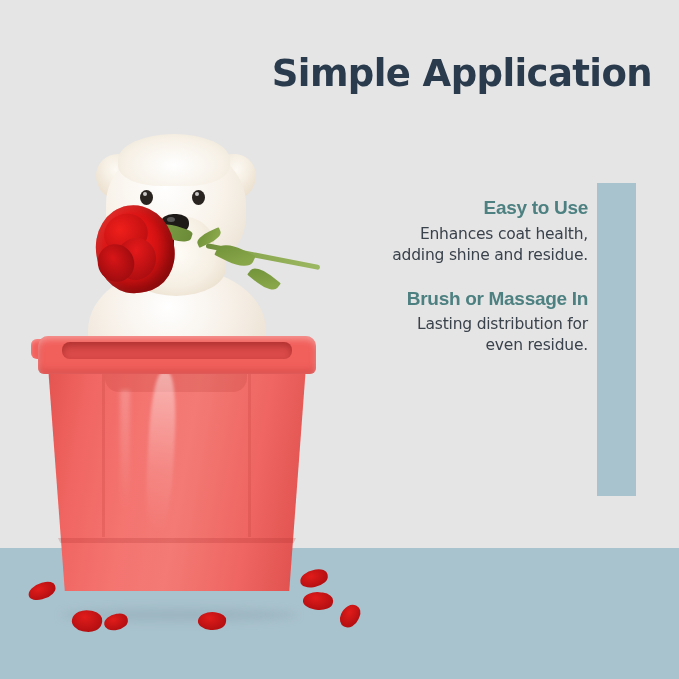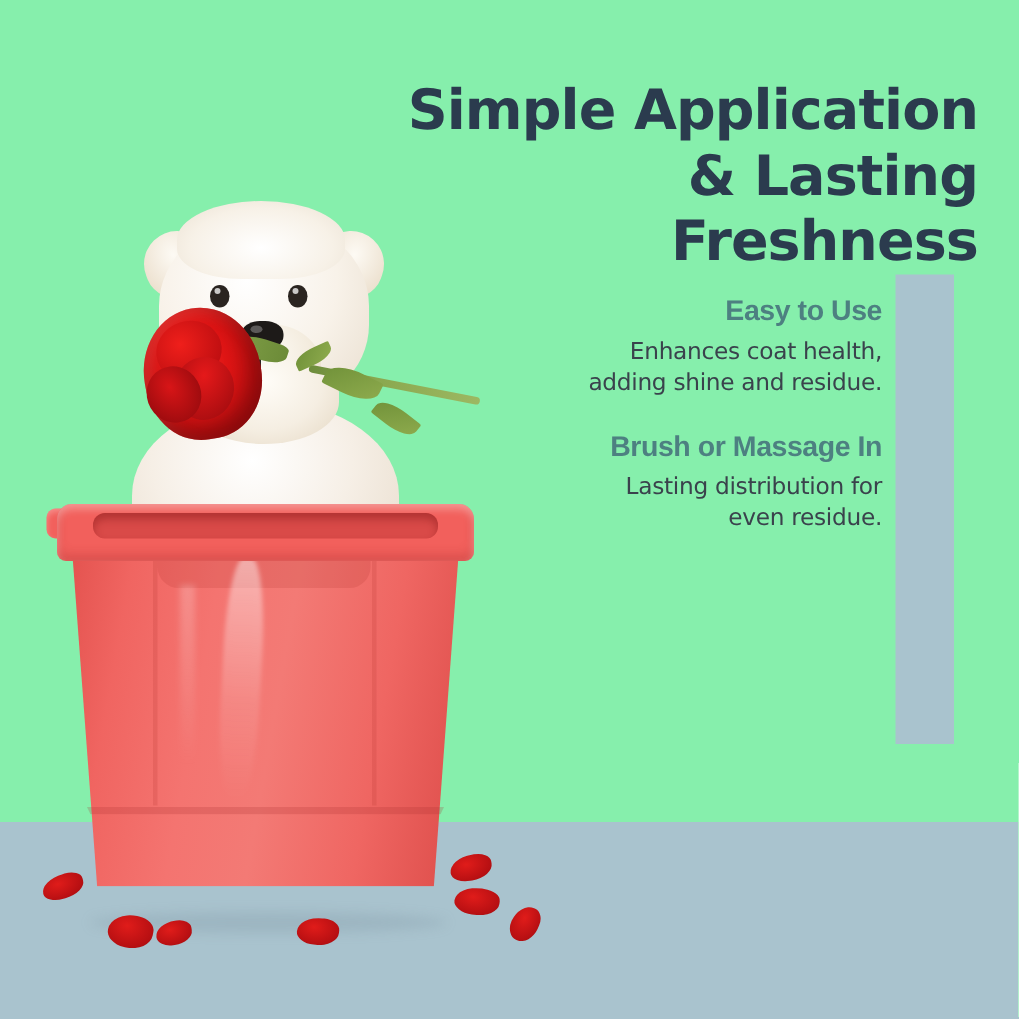--- a/index.html
+++ b/index.html
@@ -7,21 +7,21 @@
 
   html, body {
     width:679px; height:679px;
     overflow:hidden;
     font-family:"DejaVu Sans", sans-serif;
   }
 
   #stage {
     position:relative;
     width:679px; height:679px;
-    background:#86efac;
+    background:#e5e5e5;
     overflow:hidden;
   }
 
   
   .floor {
     position:absolute;
     left:0; right:0; bottom:0;
     height:131px;
     background:#a9c3ce;
   }
@@ -374,21 +374,20 @@
     <div class="petal pt2"></div>
     <div class="petal pt3"></div>
     <div class="petal pt4"></div>
     <div class="petal pt5"></div>
     <div class="petal pt6"></div>
     <div class="petal pt7"></div>
   </div>
 
   <div class="headline">
     <span class="l1">Simple Application</span>
-    <span class="l2">&amp; Lasting Freshness</span>
   </div>
 
   <div class="accent-bar"></div>
 
   <div class="features">
 
     <div class="feature">
       <div class="feature-title">Easy to Use</div>
       <div class="feature-desc">
         <span>Enhances coat health,</span><br>

